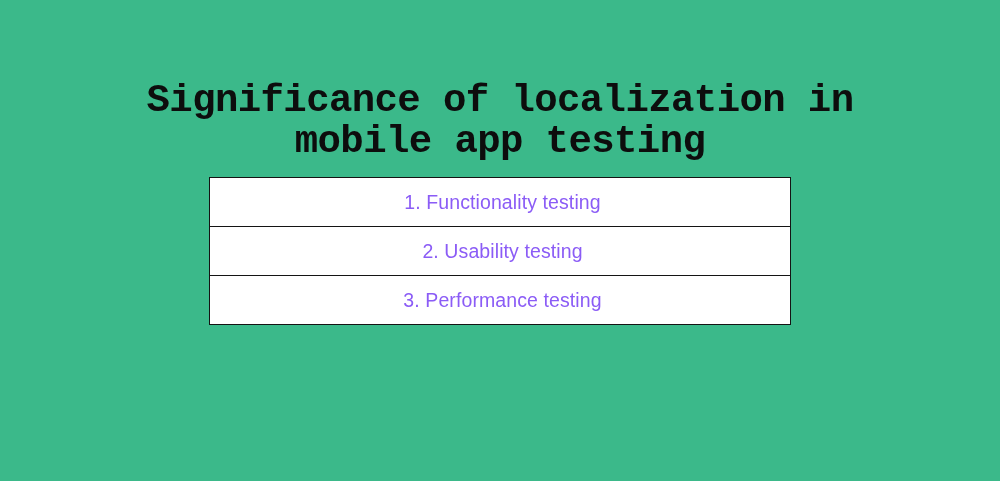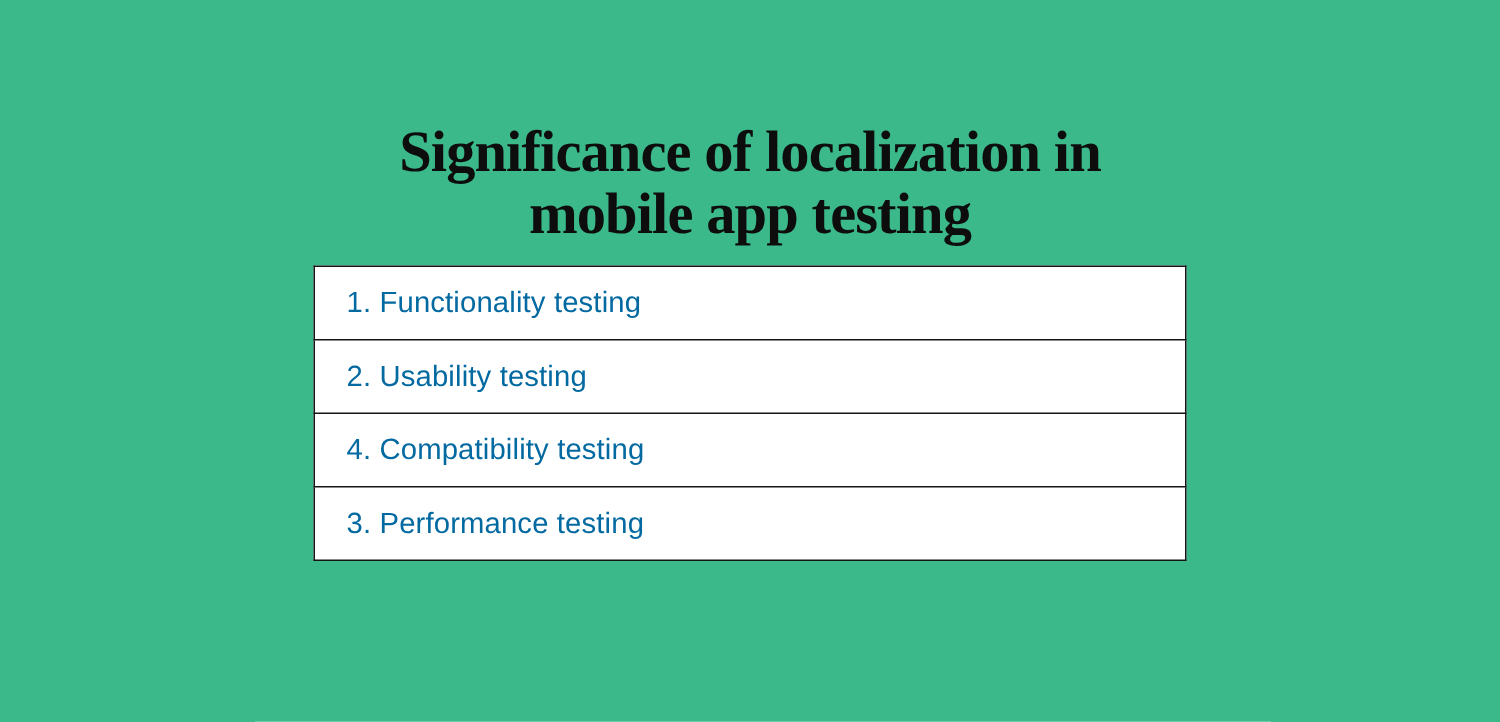--- a/index.html
+++ b/index.html
@@ -18,21 +18,21 @@
     height: 481px;
     background: #3bb98a;
     box-sizing: border-box;
   }
   #title {
     position: absolute;
     left: 0;
     top: 55px;
     width: 1000px;
     text-align: center;
-    font-family: Liberation Serif, serif;
+    font-family: Liberation Mono, monospace;
     font-size: 39px;
     font-weight: 900;
     line-height: 41px;
     letter-spacing: -0.6px;
     color: #0d0d0d;
     white-space: pre-line;
   }
   #list-table {
     position: absolute;
     left: 209px;
@@ -46,46 +46,44 @@
     background: #ffffff;
   }
   #list-table td {
     height: 48px;
     padding: 0 16px 0 21px;
     border: 1.5px solid #141414;
     font-family: "Liberation Sans", sans-serif;
     font-size: 19.5px;
     font-weight: 400;
     line-height: 24px;
-    color: #0369a1;
+    color: #8b5cf6;
     letter-spacing: 0.1px;
     vertical-align: middle;
     white-space: nowrap;
     overflow: hidden;
     text-overflow: ellipsis;
+    text-align: center;
   }
 </style>
 </head>
 <body>
 
 <div id="slide">
 
   <h1 id="title">Significance of localization in
 mobile app testing</h1>
 
   <table id="list-table">
     <tbody>
       <tr>
         <td>1. Functionality testing</td>
       </tr>
       <tr>
         <td>2. Usability testing</td>
       </tr>
       <tr>
-        <td>4. Compatibility testing</td>
-      </tr>
-      <tr>
         <td>3. Performance testing</td>
       </tr>
     </tbody>
   </table>
 
 </div>
 
 </body></html>

